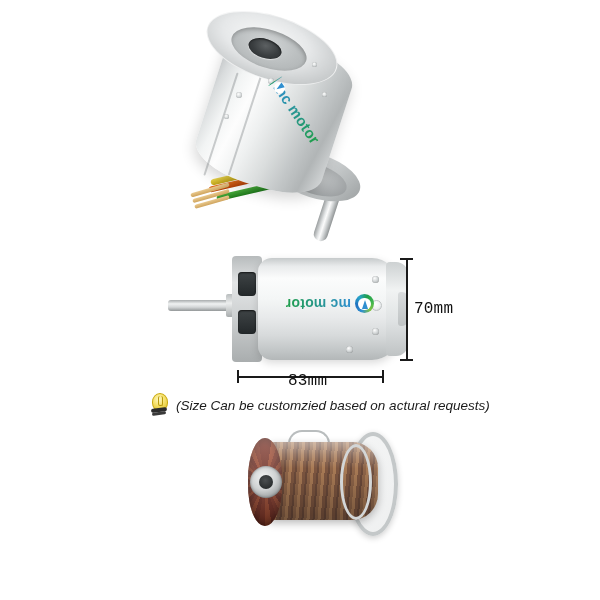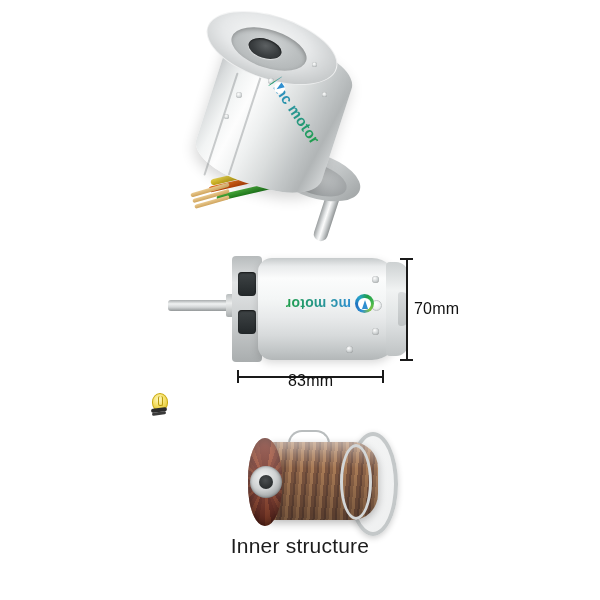--- a/index.html
+++ b/index.html
@@ -194,21 +194,21 @@
   #mid-logo .logo-mark{width:19px;height:19px;}
   #mid-logo .logo-mark::after{left:3.4px;top:3.4px;width:12.2px;height:12.2px;}
   #mid-logo .logo-mark::before{left:5.9px;top:4.4px;border-left-width:3.6px;border-right-width:3.6px;border-top-width:9px;}
 
   
   .dim-line-v{position:absolute;background:#1a1a1a;width:2px;}
   .dim-line-h{position:absolute;background:#1a1a1a;height:2px;}
   .dim-cap-h{position:absolute;background:#1a1a1a;width:2px;height:13px;}
   .dim-cap-v{position:absolute;background:#1a1a1a;height:2px;width:13px;}
   .dim-label{
-    position:absolute;font-size:16px;color:#111;letter-spacing:.2px;white-space:nowrap;
+    position:absolute;font-size:16px;color:#111;letter-spacing:.2px;white-space:nowrap;font-family:Liberation Mono, monospace;
   }
 
   
   #tip-note{
     position:absolute;left:148px;top:393px;width:310px;height:24px;
     display:flex;align-items:center;gap:6px;
   }
   .bulb{position:relative;width:22px;height:24px;flex:0 0 22px;}
   .bulb-glass{
     position:absolute;left:4px;top:0;width:14px;height:16px;border-radius:50% 50% 45% 45%;
@@ -372,29 +372,29 @@
   <div class="dim-cap-h" style="left:382px;top:370px;"></div>
   <div class="dim-label" style="left:288px;top:372px;">83mm</div>
 
   <div id="tip-note">
     <span class="bulb">
       <span class="bulb-glass"></span>
       <span class="bulb-fil"></span>
       <span class="bulb-base"></span>
       <span class="bulb-base2"></span>
     </span>
+    <span class="tip-text">(Size Can be customzied based on actural requests)</span>
   </div>
 
   <div id="inner-structure">
     <div class="st-lead"></div>
     <div class="st-flange"></div>
     <div class="st-core"></div>
     <div class="st-core-shade"></div>
     <div class="st-flange2"></div>
     <div class="st-windL"></div>
     <div class="st-windL-over"></div>
     <div class="st-hub"></div>
     <div class="st-bore"></div>
   </div>
 
-  <div id="inner-caption">Inner structure</div>
 
 </div>
 
 </body></html>

